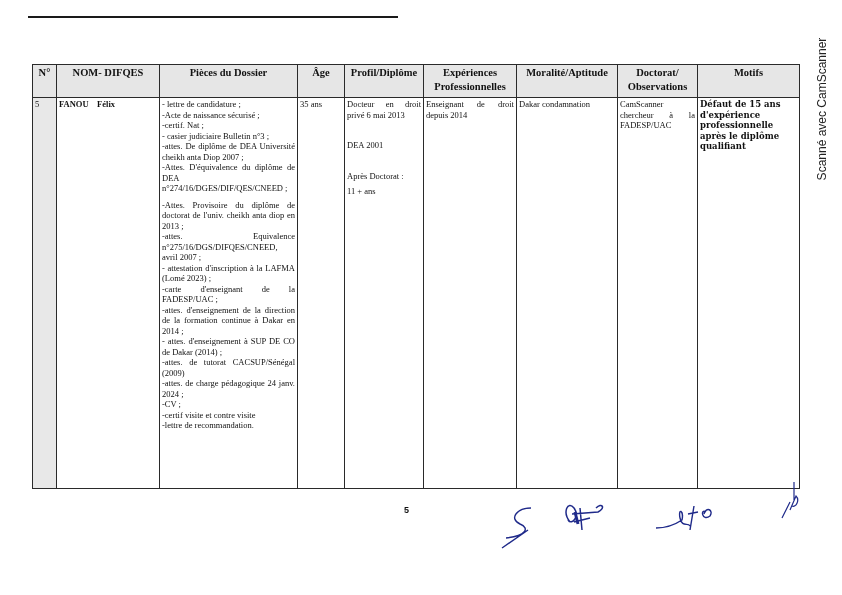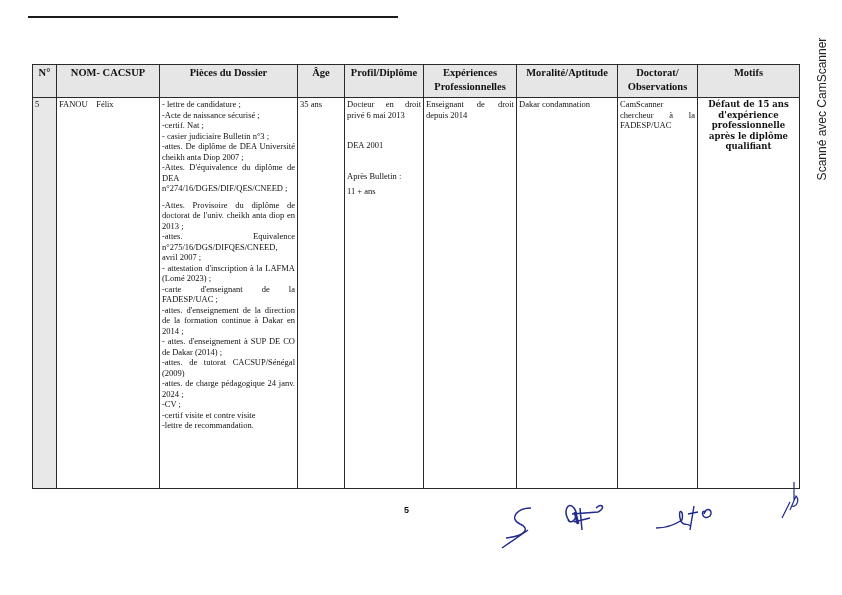--- a/index.html
+++ b/index.html
@@ -29,27 +29,27 @@
     table.main th, table.main td {
       border:1px solid #2a2a2a; vertical-align:top; padding:1px 2px;
     }
     table.main th {
       background:#e6e6e6;
       font-size:10.5px; font-weight:bold; text-align:center;
       height:30px; line-height:14px;
     }
     table.main td { font-size:8.5px; line-height:10.5px; }
     td.num { background:#e8e8e8; font-size:10px; text-align:left; padding-left:4px; }
-    td.name { font-size:10px; }
+    td.name { font-size:10px;font-weight:bold; }
     td.pieces { font-size:7.4px; line-height:9.4px; text-align:justify; padding-right:1px; }
     td.pieces div { margin:0; }
     td.pieces div.gap { margin-top:6px; }
     td.profil div.spacer { height:20px; }
     td.motifs {
-      font-size:11.5px; font-weight:bold; text-align:center; line-height:14px;
+      font-size:11.5px; font-weight:bold; line-height:14px;
       font-family:"DejaVu Serif", serif; padding-top:2px;
     }
     .page-num {
       position:absolute; left:404px; top:505px;
       font-family:"Liberation Sans", sans-serif; font-size:9px; font-weight:bold;
     }
     .sig { position:absolute; }
   </style>
 </head>
 <body>
@@ -68,21 +68,21 @@
     <col style="width:47px">
     <col style="width:79px">
     <col style="width:93px">
     <col style="width:101px">
     <col style="width:80px">
     <col style="width:102px">
   </colgroup>
   <thead>
     <tr>
       <th>N°</th>
-      <th>NOM- CACSUP</th>
+      <th>NOM- DIFQES</th>
       <th>Pièces du Dossier</th>
       <th>Âge</th>
       <th>Profil/Diplôme</th>
       <th>Expériences Professionnelles</th>
       <th>Moralité/Aptitude</th>
       <th>Doctorat/ Observations</th>
       <th>Motifs</th>
     </tr>
   </thead>
   <tbody>
@@ -107,21 +107,21 @@
         <div>-CV ;</div>
         <div>-certif visite et contre visite</div>
         <div>-lettre de recommandation.</div>
       </td>
       <td>35 ans</td>
       <td class="profil">
         <div style="text-align:justify">Docteur en droit privé 6 mai 2013</div>
         <div class="spacer"></div>
         <div>DEA 2001</div>
         <div class="spacer"></div>
-        <div>Après Bulletin :</div>
+        <div>Après Doctorat :</div>
         <div style="height:5px"></div>
         <div>11 + ans</div>
       </td>
       <td style="text-align:justify">Enseignant de droit depuis 2014</td>
       <td>Dakar condamnation</td>
       <td style="text-align:justify">CamScanner chercheur à la FADESP/UAC</td>
       <td class="motifs">Défaut de 15 ans d'expérience professionnelle après le diplôme qualifiant</td>
     </tr>
   </tbody>
 </table>

